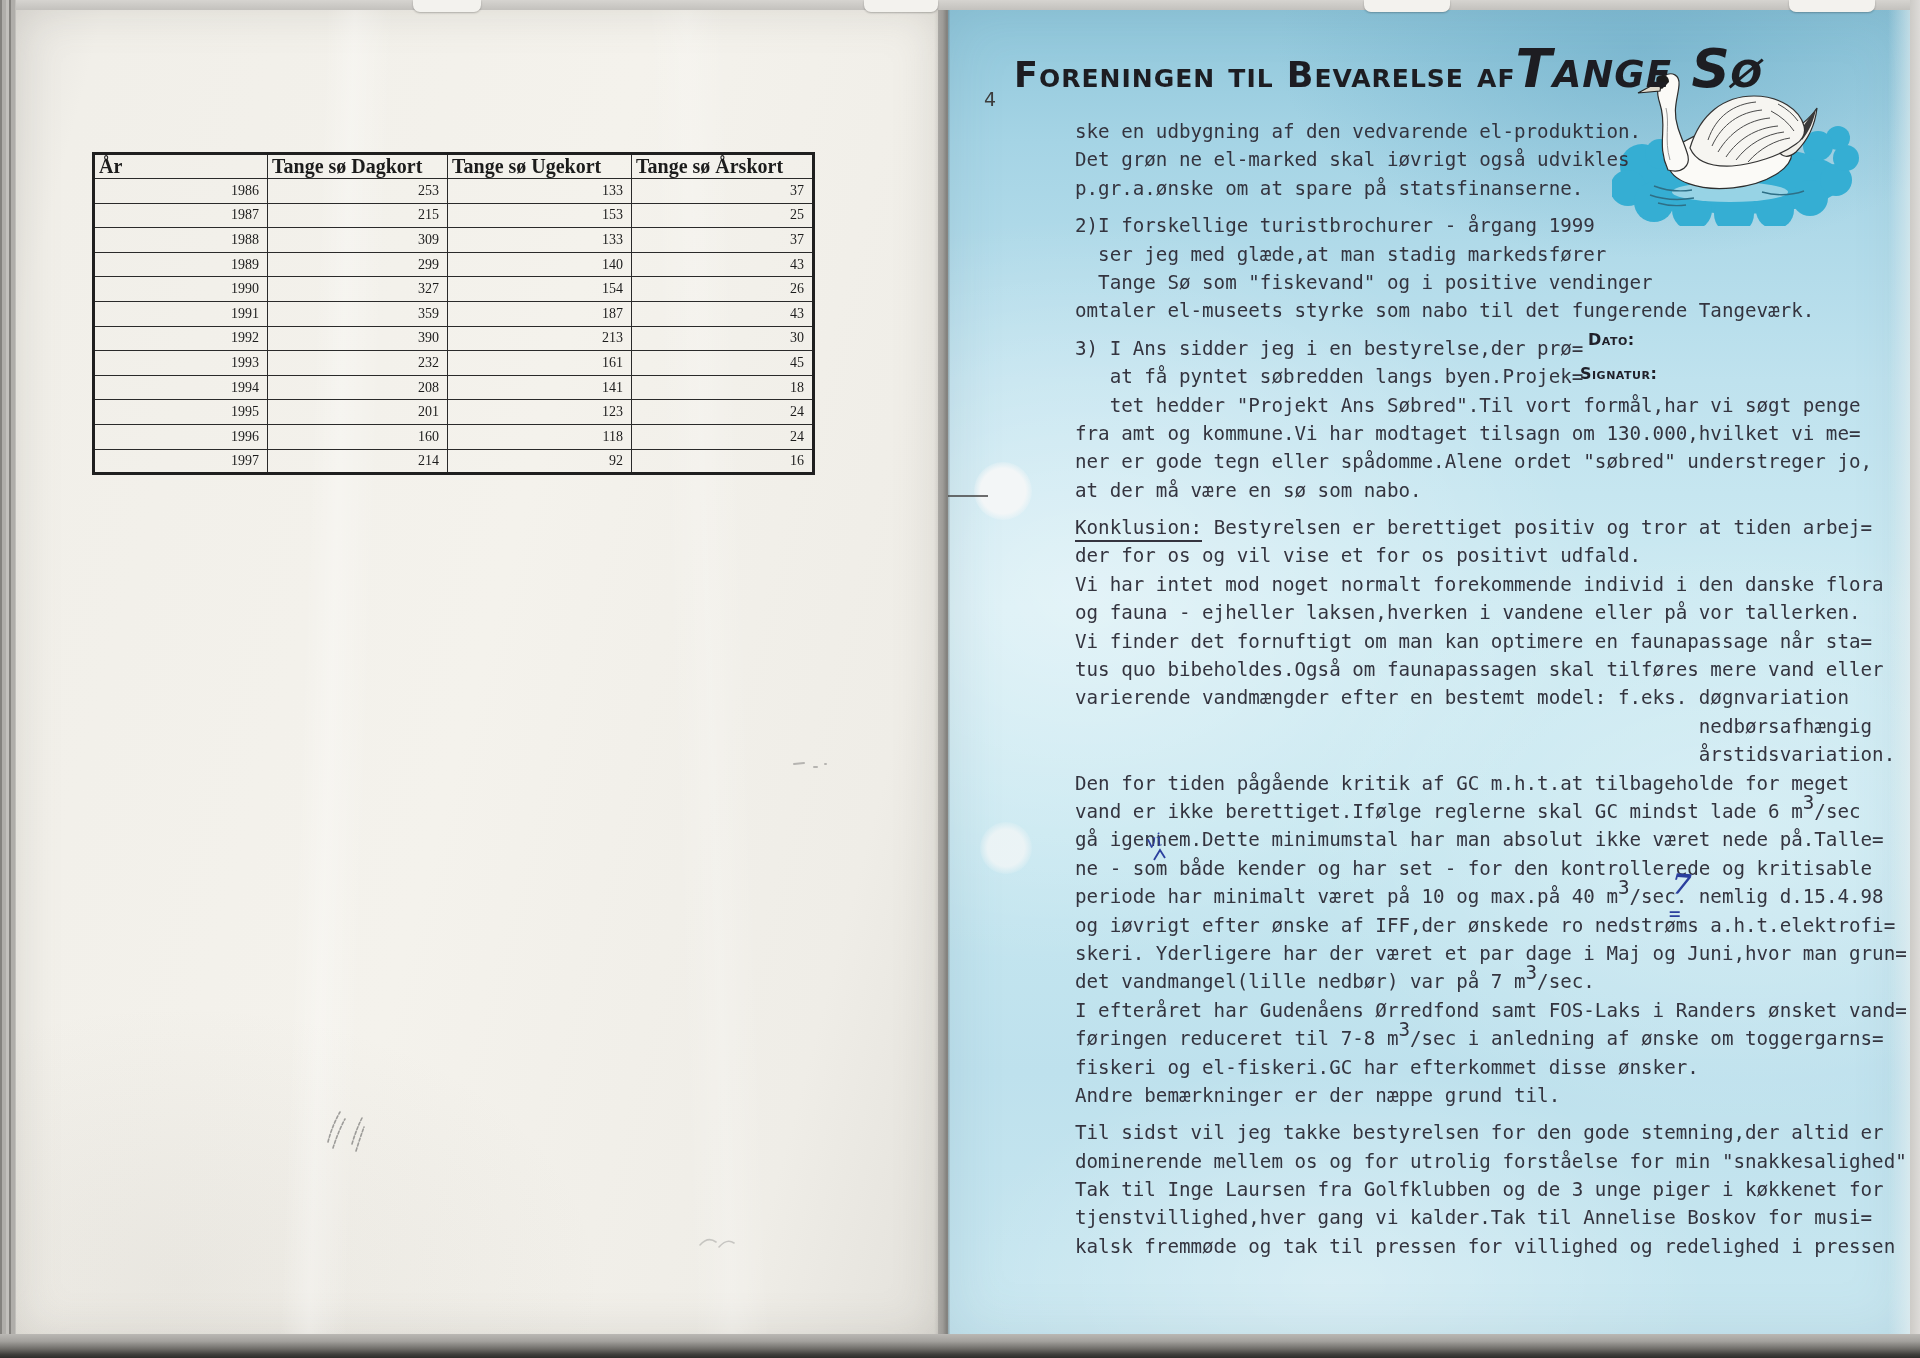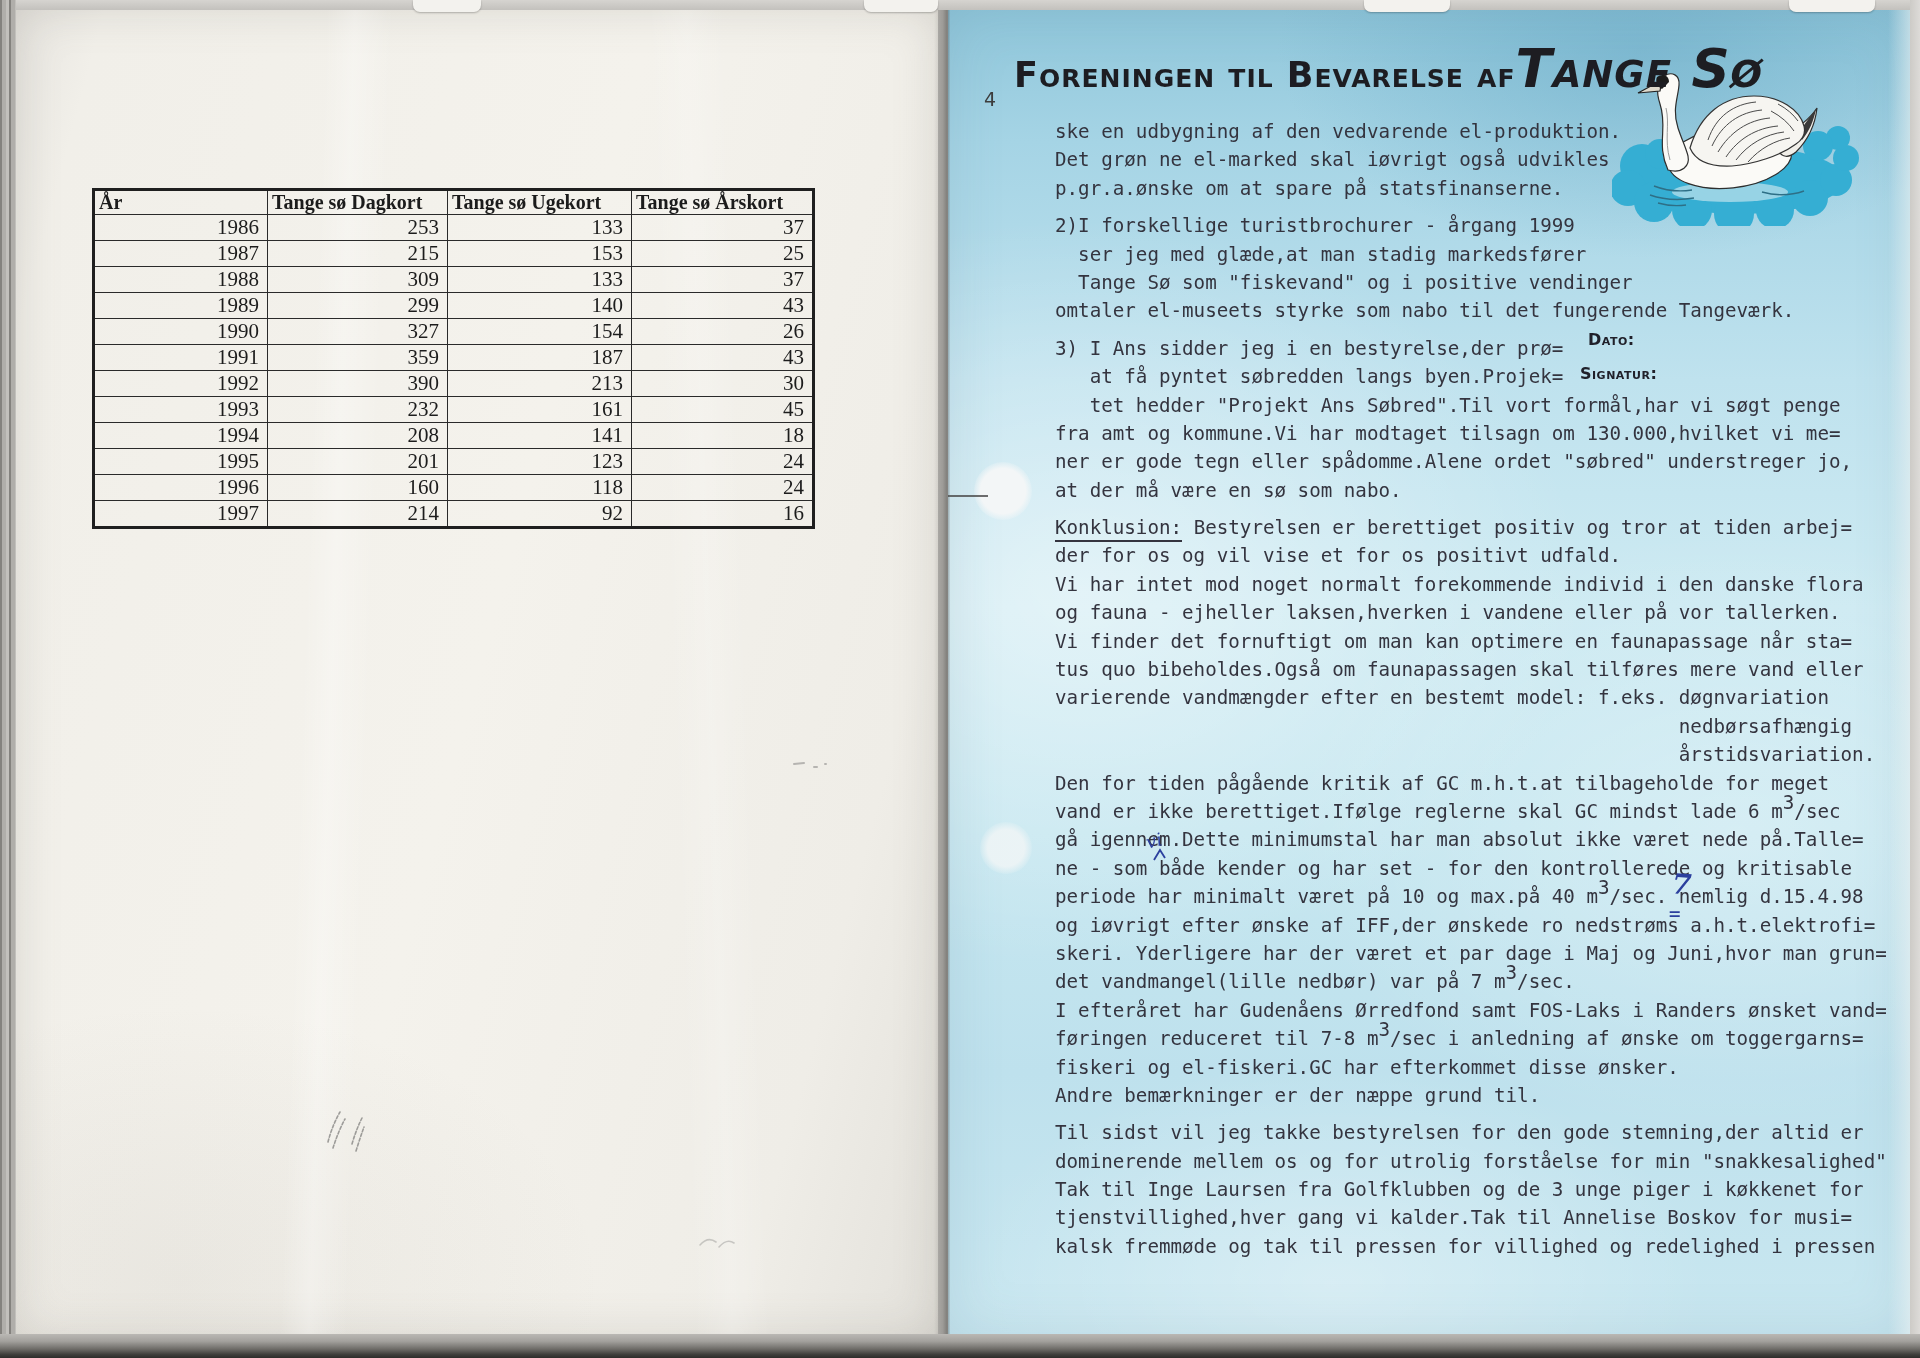--- a/index.html
+++ b/index.html
@@ -37,23 +37,23 @@
                radial-gradient(ellipse 500px 300px at 40% 96%, rgba(255,255,255,.30), transparent 75%),
                linear-gradient(180deg,#8fc6da 0%,#a5d4e5 10%,#bfe2ee 28%,#cdeaf2 45%,#c6e7f0 62%,#bee1ed 80%,#c9e7f0 100%);
              box-shadow:inset 0 0 55px rgba(90,130,150,.18);}
   .page-right-sheen{position:absolute;left:1888px;top:8px;width:22px;height:1330px;z-index:3;
              background:linear-gradient(90deg,transparent,rgba(240,246,246,.55));}
 
   
   .permit-table{position:absolute;left:92px;top:152px;z-index:3;border-collapse:collapse;
                 font-family:"Liberation Serif","DejaVu Serif",serif;color:#1c1c1c;}
   .permit-table th,.permit-table td{border:1.5px solid #2a2a2a;padding:0 8px 0 4px;height:24.6px;box-sizing:border-box;}
-  .permit-table{border:3px solid #1f1f1f;margin-top:36px;}
+  .permit-table{border:3px solid #1f1f1f;}
   .permit-table th{font-size:20px;font-weight:bold;text-align:left;white-space:nowrap;height:23px;}
-  .permit-table td{font-size:21px;text-align:right;}
+  .permit-table td{font-size:14px;text-align:right;}
   .permit-table .c0{width:174px;}
   .permit-table .c1{width:180px;}
   .permit-table .c2{width:184px;}
   .permit-table .c3{width:182px;}
 
   
   .mark{position:absolute;z-index:3;}
 
   
   .page-num{position:absolute;left:984px;top:88px;z-index:3;font-size:19px;color:#3c3c3c;}
@@ -62,21 +62,21 @@
   .lh-small{font-size:35px;}
   .lh-big{font-size:53px;font-style:italic;}
   .side-label{position:absolute;z-index:3;font-variant:small-caps;font-weight:bold;color:#20202a;
               font-size:16px;letter-spacing:.5px;}
   .lab-dato{left:1588px;top:330px;}
   .lab-sig{left:1580px;top:364px;}
 
   .letter-body{position:absolute;left:1055px;top:118px;width:860px;z-index:3;
                font-family:"DejaVu Sans Mono","Liberation Mono",monospace;
                font-size:19.2px;line-height:28.4px;color:#34343f;}
-  .tline{white-space:pre;height:28.4px;}
+  .tline{white-space:pre;height:28.4px;margin-left:20px;}
   .tline.gap{margin-top:9px;}
   .uprefix{border-bottom:2px solid currentColor;padding-bottom:1px;}
   .sup3{display:inline-block;transform:translateY(-9px);}
 
   .hole{position:absolute;z-index:3;border-radius:50%;}
   .hole1{left:974px;top:462px;width:58px;height:58px;
          background:radial-gradient(circle,#f3f6f7 55%,rgba(243,246,247,0) 75%);}
   .hole2{left:980px;top:822px;width:52px;height:52px;
          background:radial-gradient(circle,rgba(240,245,246,.85) 50%,rgba(240,245,246,0) 75%);}
   .margin-dash{position:absolute;left:948px;top:495px;width:40px;height:2px;background:#4a4a4a;opacity:.8;z-index:3;}

